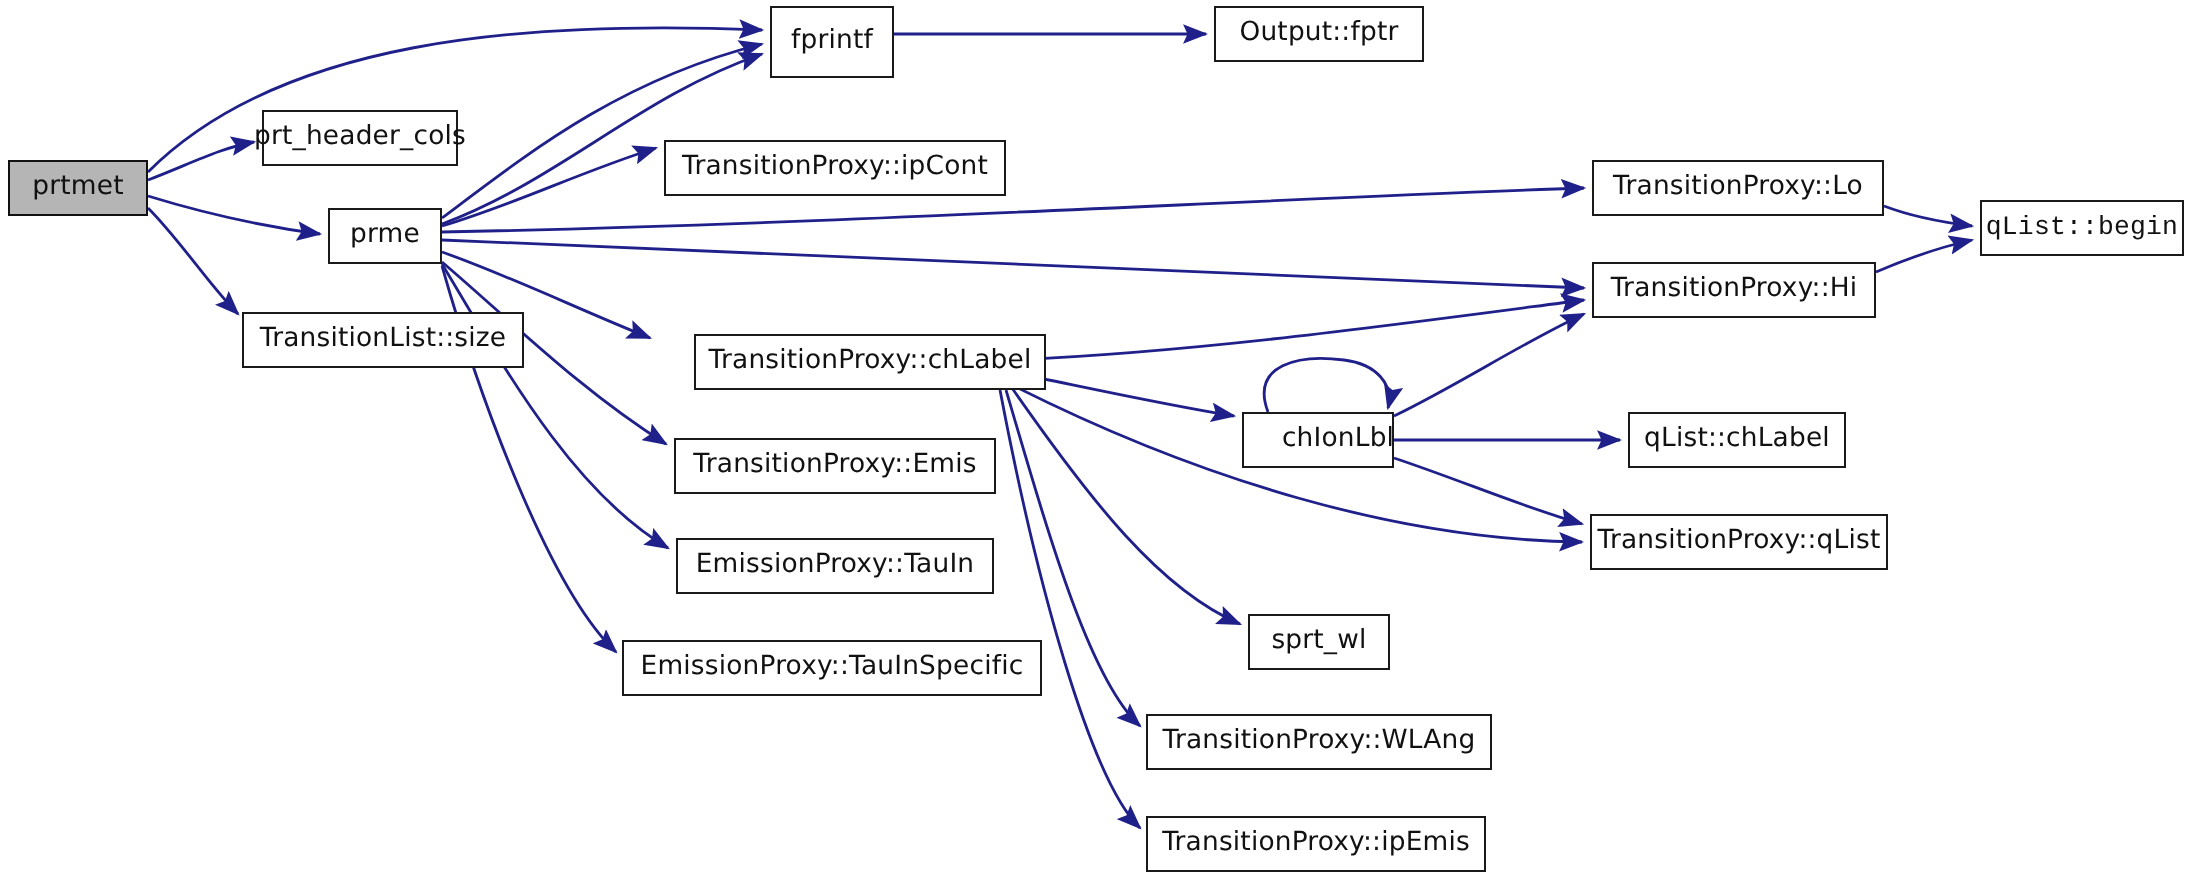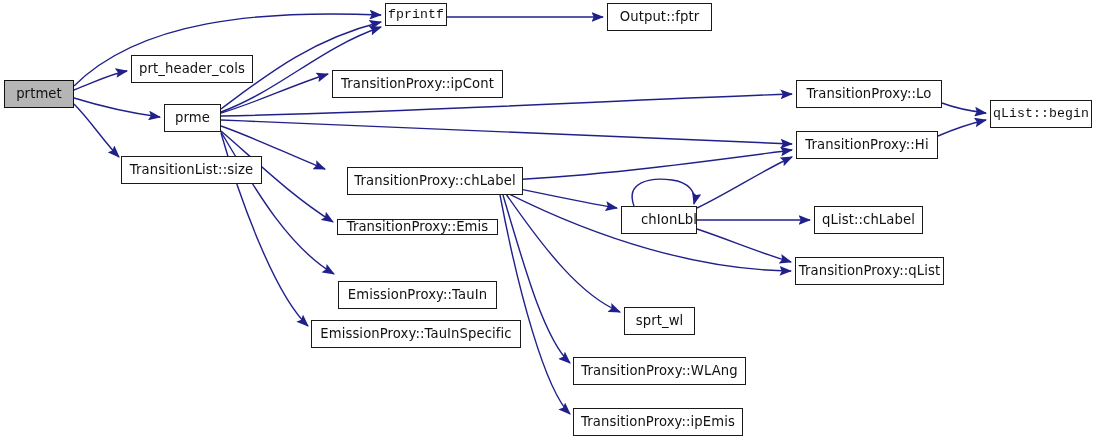--- a/index.html
+++ b/index.html
@@ -83,27 +83,27 @@
         <path d="M 697 208 C 730 192 760 172 792 157" fill="none" stroke="#20208a" stroke-width="1.4" marker-end="url(#arrowhead)"></path>
         <path d="M 697 220 L 810 220" fill="none" stroke="#20208a" stroke-width="1.4" marker-end="url(#arrowhead)"></path>
         <path d="M 697 229 C 730 240 760 253 791 262" fill="none" stroke="#20208a" stroke-width="1.4" marker-end="url(#arrowhead)"></path>
       </g>
   </svg>
 
   <div id="node-group">
       <div class="node highlight" style="left: 4px; top: 80px; width: 70px; height: 28px;">
         <span class="node-label">prtmet</span>
       </div>
-      <div class="node" style="left: 385px; top: 3px; width: 62px; height: 23px; font-family: Liberation Mono, monospace;">
+      <div class="node" style="left: 385px; top: 3px; width: 62px; height: 36px;">
         <span class="node-label">fprintf</span>
       </div>
       <div class="node" style="left: 607px; top: 3px; width: 105px; height: 28px;">
         <span class="node-label">Output::fptr</span>
       </div>
-      <div class="node" style="left: 131px; top: 55px; width: 122px; height: 28px;">
+      <div class="node" style="left: 131px; top: 55px; width: 98px; height: 28px;">
         <span class="node-label">prt_header_cols</span>
       </div>
       <div class="node" style="left: 332px; top: 70px; width: 171px; height: 28px; justify-content: center;">
         <span class="node-label">TransitionProxy::ipCont</span>
       </div>
       <div class="node" style="left: 796px; top: 80px; width: 146px; height: 28px; justify-content: center;">
         <span class="node-label">TransitionProxy::Lo</span>
       </div>
       <div class="node" style="left: 990px; top: 100px; width: 102px; height: 28px; font-family: Liberation Mono, monospace;">
         <span class="node-label">qList::begin</span>
@@ -119,27 +119,27 @@
       </div>
       <div class="node" style="left: 347px; top: 167px; width: 176px; height: 28px;">
         <span class="node-label">TransitionProxy::chLabel</span>
       </div>
       <div class="node" style="left: 621px; top: 206px; width: 76px; height: 28px; padding-left: 20px;">
         <span class="node-label">chIonLbl</span>
       </div>
       <div class="node" style="left: 814px; top: 206px; width: 109px; height: 28px;">
         <span class="node-label">qList::chLabel</span>
       </div>
-      <div class="node" style="left: 337px; top: 219px; width: 161px; height: 16px;">
+      <div class="node" style="left: 337px; top: 219px; width: 161px; height: 28px;">
         <span class="node-label">TransitionProxy::Emis</span>
       </div>
       <div class="node" style="left: 795px; top: 257px; width: 149px; height: 28px;">
         <span class="node-label">TransitionProxy::qList</span>
       </div>
-      <div class="node" style="left: 338px; top: 269px; width: 159px; height: 28px; margin-top: 12px;">
+      <div class="node" style="left: 338px; top: 269px; width: 159px; height: 28px;">
         <span class="node-label">EmissionProxy::TauIn</span>
       </div>
       <div class="node" style="left: 624px; top: 307px; width: 71px; height: 28px;">
         <span class="node-label">sprt_wl</span>
       </div>
       <div class="node" style="left: 311px; top: 320px; width: 210px; height: 28px;">
         <span class="node-label">EmissionProxy::TauInSpecific</span>
       </div>
       <div class="node" style="left: 573px; top: 357px; width: 173px; height: 28px;">
         <span class="node-label">TransitionProxy::WLAng</span>

